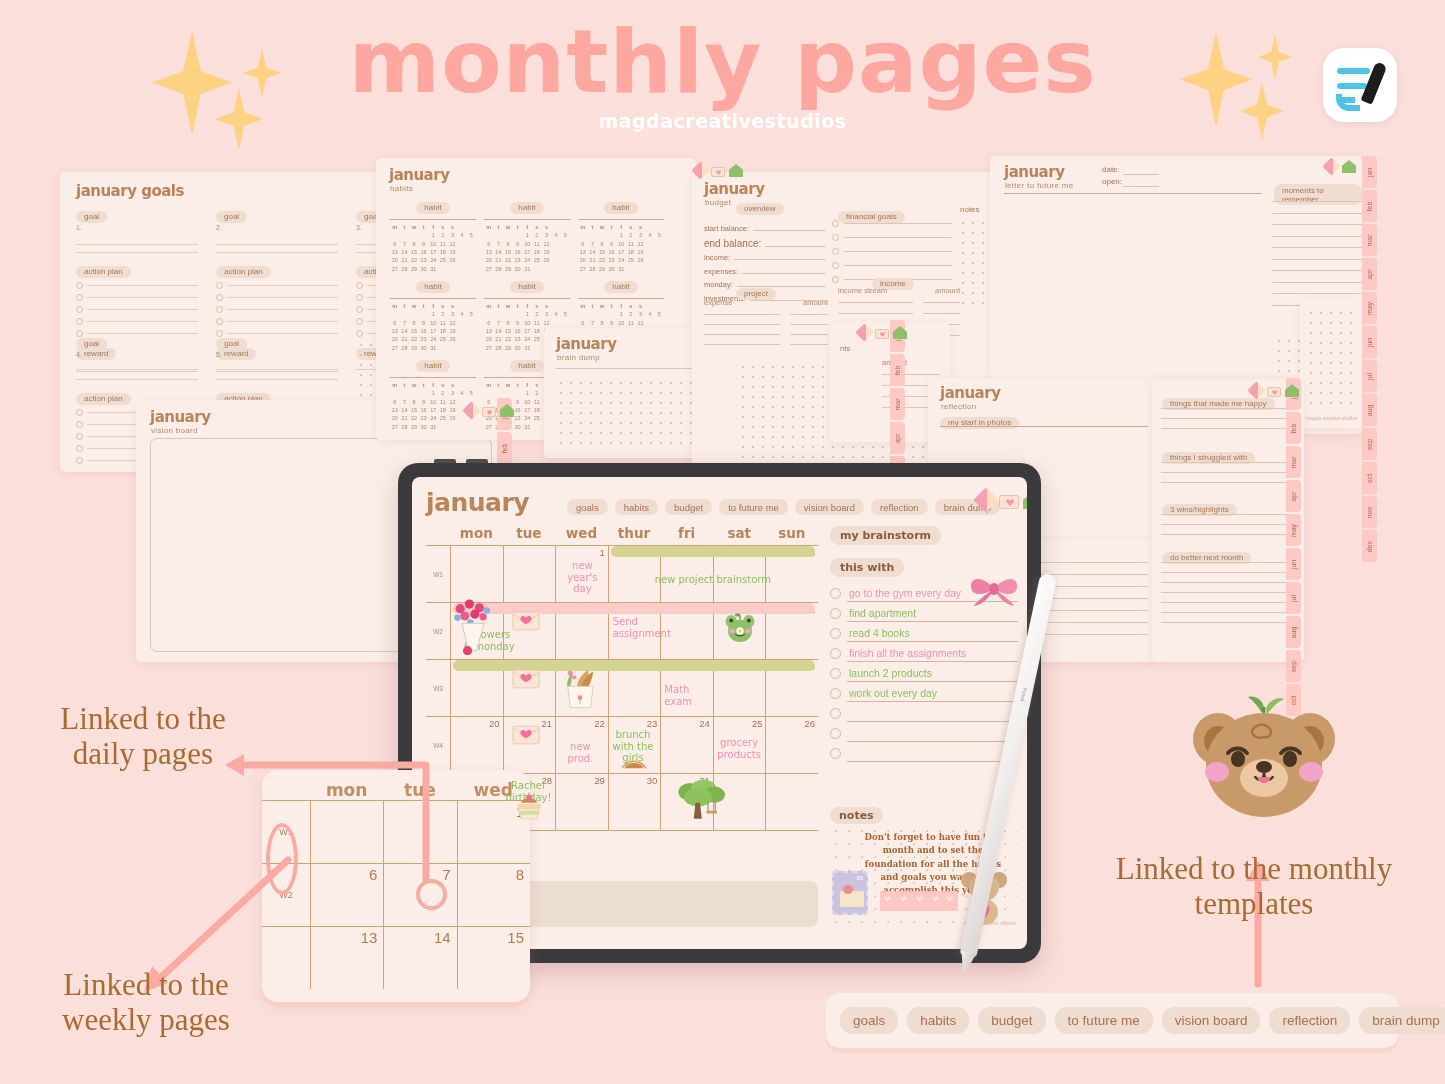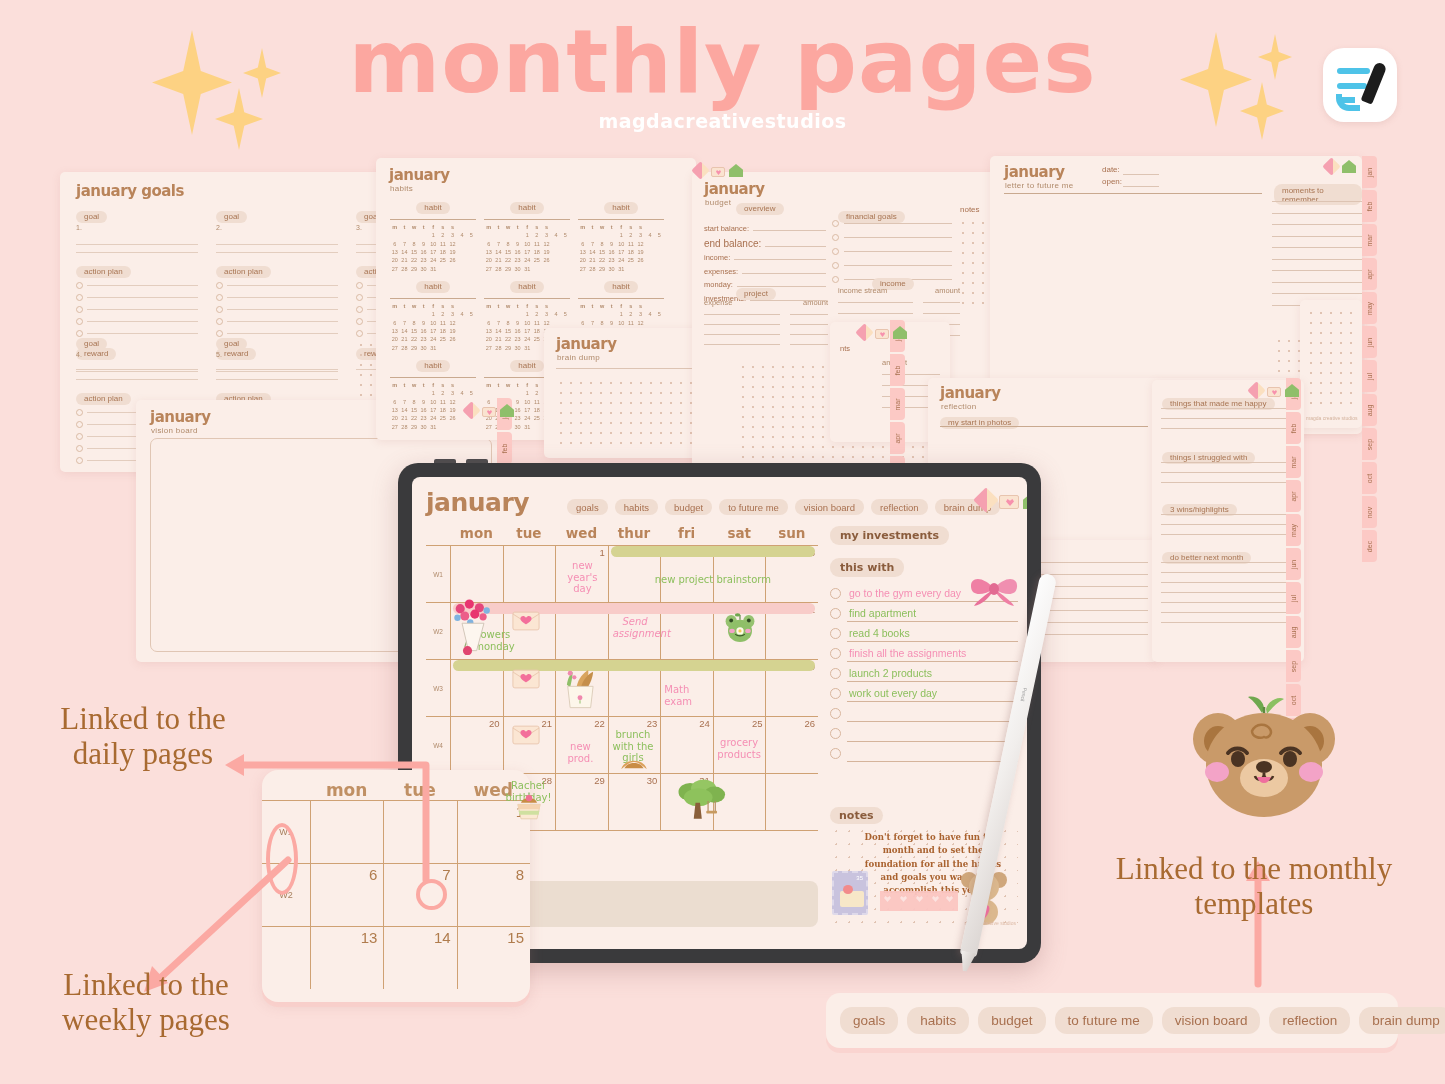--- a/index.html
+++ b/index.html
@@ -1516,21 +1516,21 @@
               <div class="daynum">10</div>
             </div>
             <div class="daycell">
               <div class="daynum">11</div>
             </div>
             <div class="daycell">
               <div class="daynum">12</div>
             </div>
             <div class="hl" style="left: 27px; width: 362px; background: rgb(248, 204, 201);"></div>
             <div class="hand green" style="left: 48.1829px; top: 26px; width: 58.5714px; text-align: left;">flowers monday</div>
-            <div class="hand pink" style="left: 186.714px; top: 13px; width: 44.5714px; text-align: center; font-style: italic;">Send assignment</div>
+            <div class="hand pink" style="left: 186.714px; top: 13px; width: 44.5714px; ">Send assignment</div>
             <div style="position: absolute; z-index: 3; left: 25.5771px; top: -6px; width: 42px; height: 58px;"><svg viewBox="0 0 46 62" width="100%" height="100%">
                 <g stroke="#8fae6c" stroke-width="1.2" fill="none">
                   <path d="M22 30 L14 54"></path>
                   <path d="M24 30 L28 54"></path>
                   <path d="M20 30 L20 54"></path>
                 </g>
                 <circle cx="9" cy="12" r="5" fill="#e4477c"></circle>
                 <circle cx="19" cy="7" r="5" fill="#e8356f"></circle>
                 <circle cx="30" cy="11" r="5" fill="#e4477c"></circle>
                 <circle cx="14" cy="20" r="5" fill="#ec5d89"></circle>
@@ -1676,21 +1676,21 @@
                 <path d="M38 24 L38 36 M46 24 L46 36" stroke="#b08a5e" stroke-width="1.3"></path>
                 <rect x="36" y="35" width="12" height="3" rx="1" fill="#c79a60"></rect>
               </svg></div>
           </div>
         </div>
     </div>
 
     <div id="cal-footer-box"></div>
 
     <div id="side">
-      <div><span class="sec-pill">my investments</span></div>
+      <div><span class="sec-pill">my brainstorm</span></div>
       <div style="margin-top:12px;"><span class="sec-pill">this with</span></div>
       <div id="tm-list" style="margin-top:5px;">
           <div class="chk-row">
             <div class="chk"></div>
             <div class="chk-line">
               <span class="hw" style="color: rgb(245, 143, 180);">go to the gym every day</span>
             </div>
           </div>
           <div class="chk-row">
             <div class="chk"></div>

